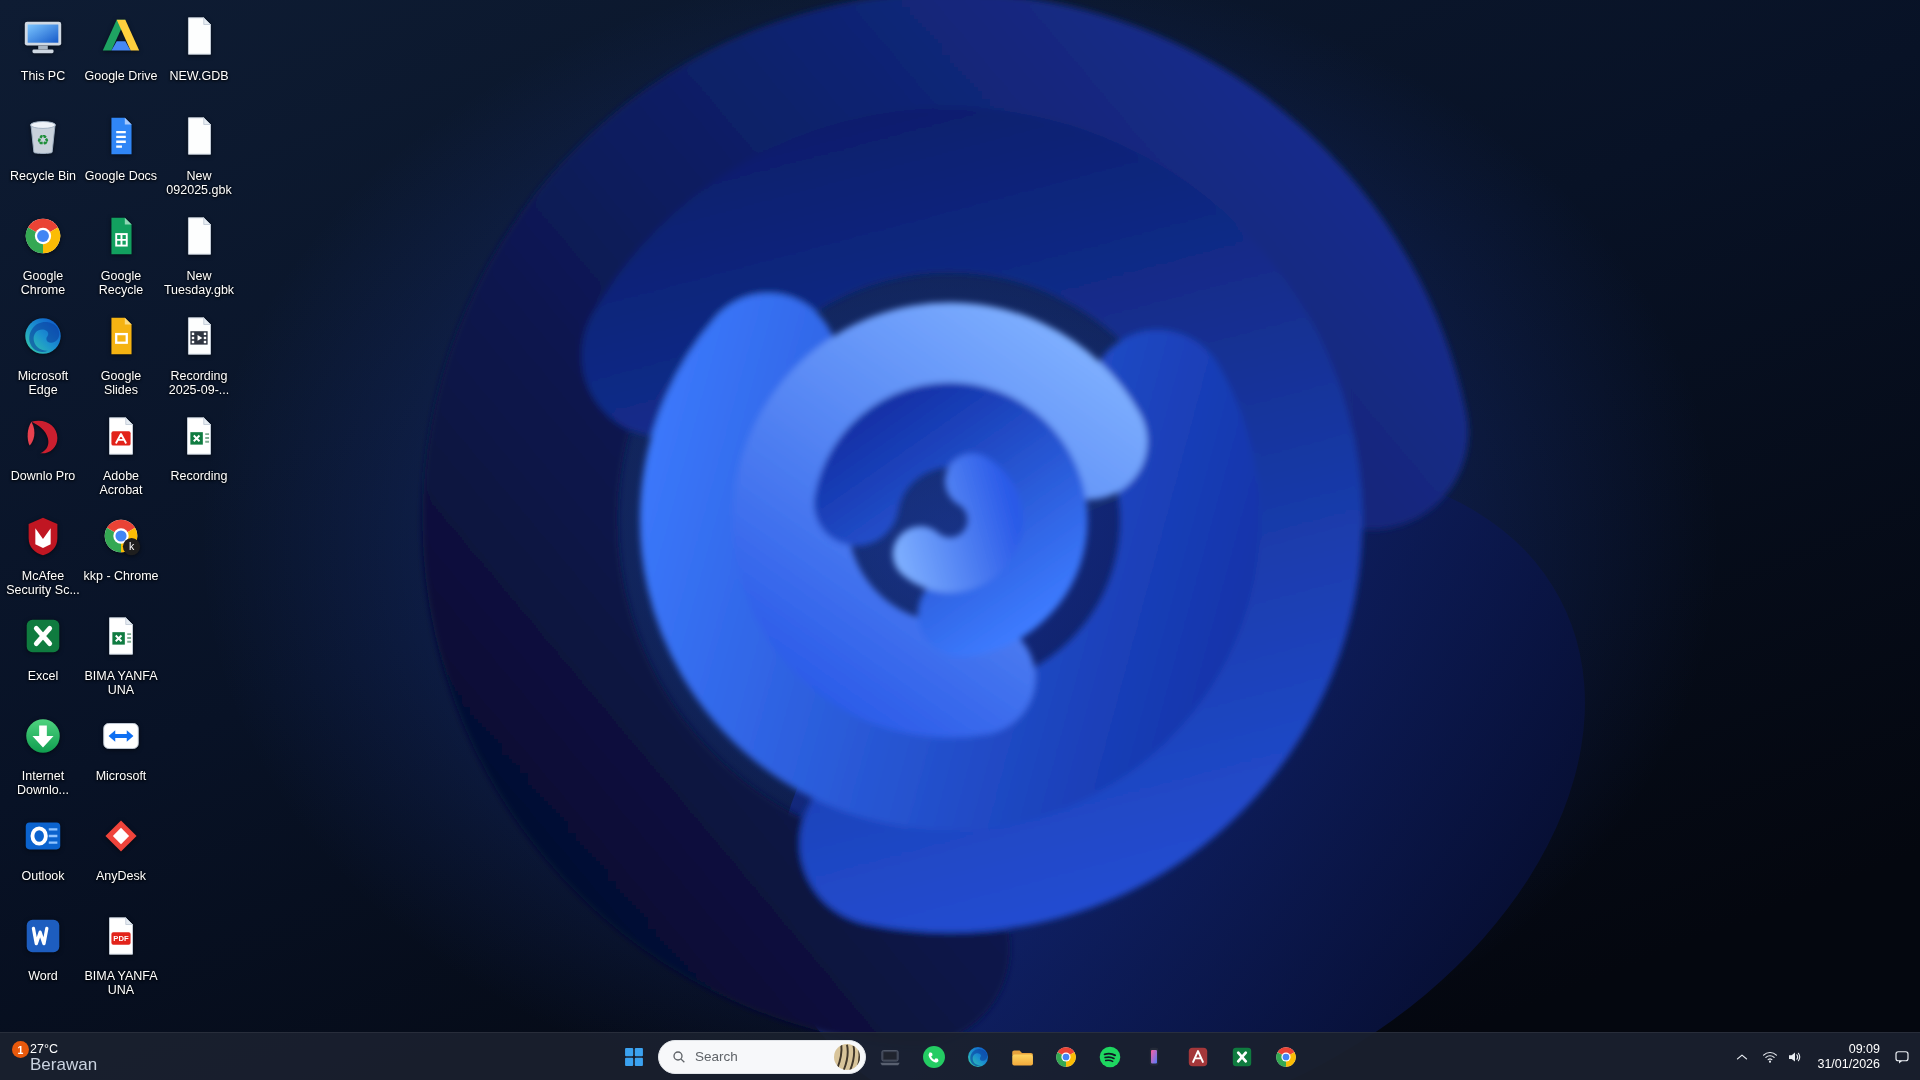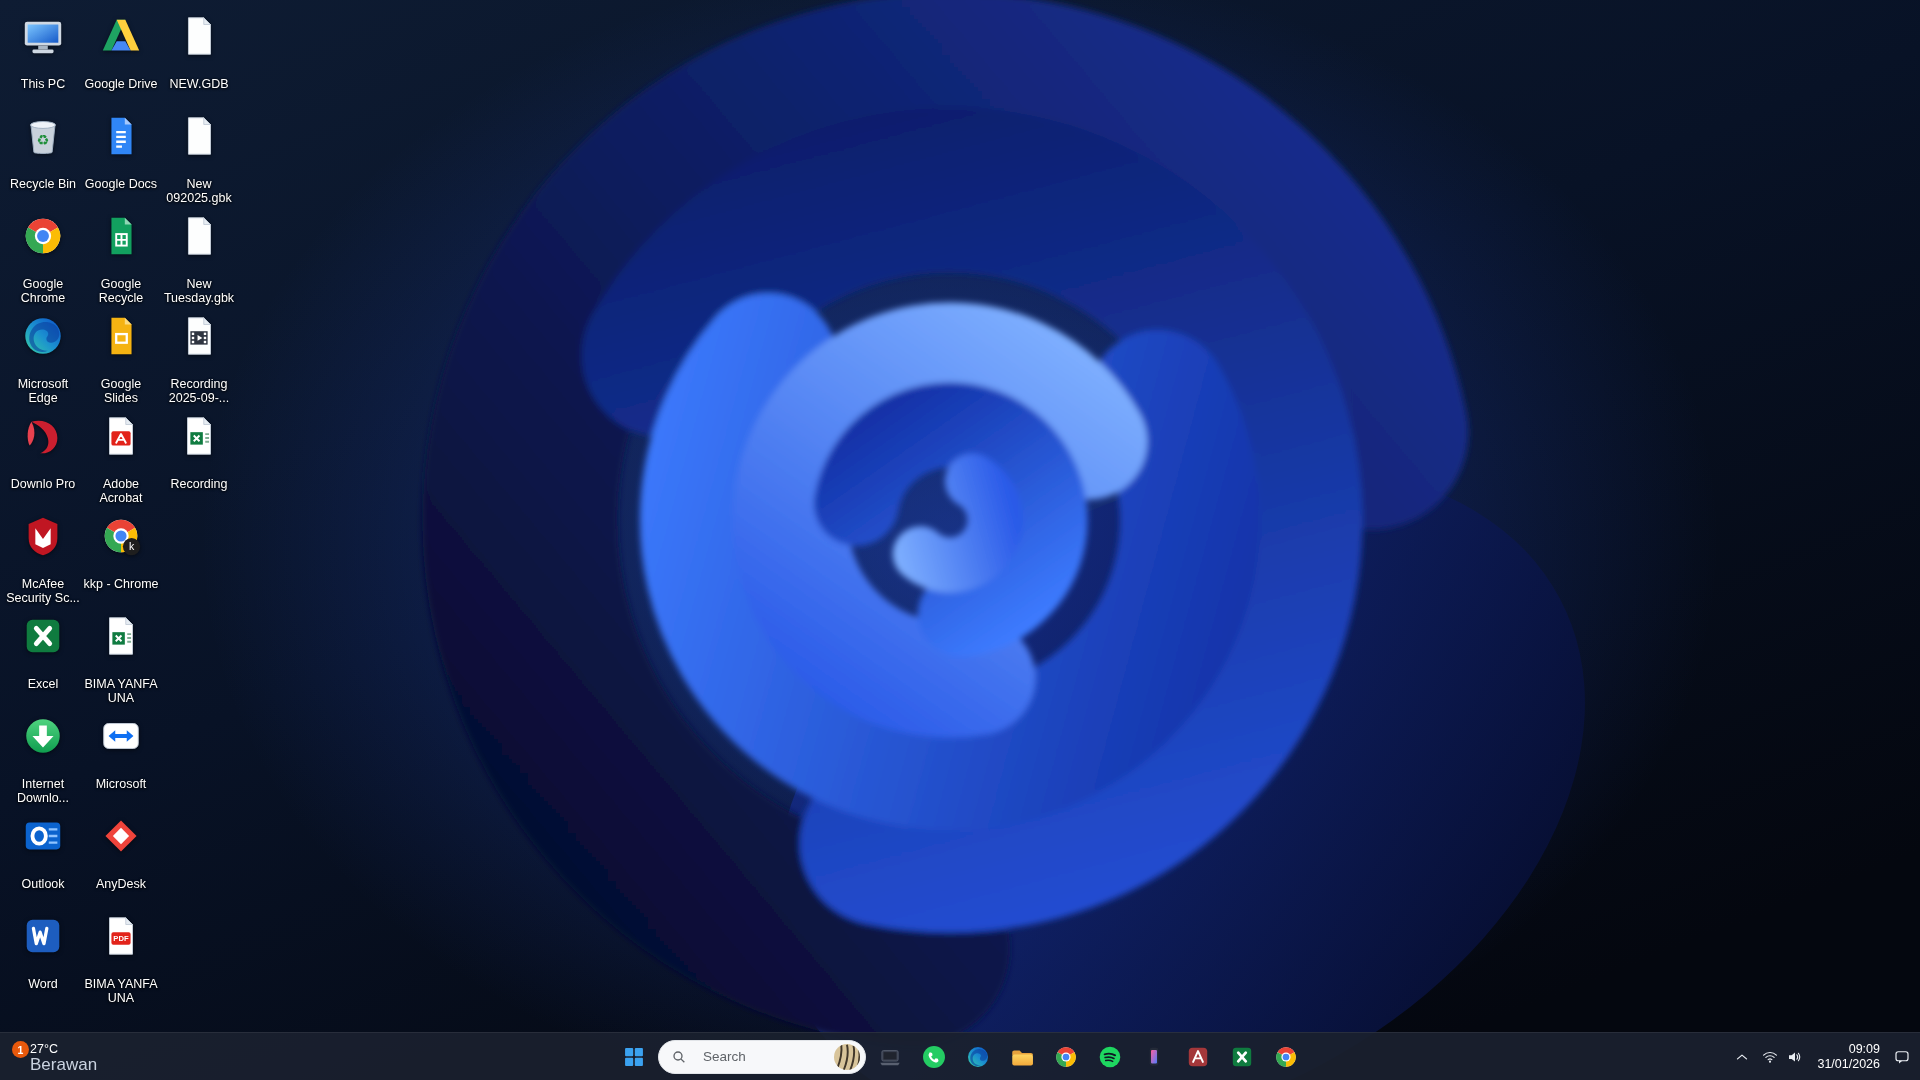--- a/index.html
+++ b/index.html
@@ -7,40 +7,40 @@
   body{position:relative}
 
   .wall{position:absolute;inset:0;width:1920px;height:1080px;display:block}
 
   
   .desktop{position:absolute;left:4px;top:6px;display:flex;z-index:2}
   .dcol{display:flex;flex-direction:column}
   .dicon{width:78px;height:100px;display:flex;flex-direction:column;align-items:center;padding-top:7px;border-radius:4px;cursor:default}
   .ic{width:46px;height:46px;display:block;filter:drop-shadow(0 1px 2px rgba(0,0,0,.55))}
   .ic svg{width:100%;height:100%;display:block}
-  .lbl{margin-top:18px;font-size:12.5px;line-height:14px;color:#fff;text-align:center;
+  .lbl{margin-top:10px;font-size:12.5px;line-height:14px;color:#fff;text-align:center;
        text-shadow:0 1px 3px rgba(0,0,0,.95),0 0 2px rgba(0,0,0,.8);max-width:76px;word-wrap:break-word}
 
   
   .taskbar{position:absolute;left:0;right:0;bottom:0;height:48px;z-index:5;
            background:rgba(26,32,46,.93);border-top:1px solid rgba(255,255,255,.07);
            display:flex;align-items:center}
   .tb-left{position:absolute;left:4px;top:0;bottom:0;display:flex;align-items:center;padding:0 10px 0 26px;border-radius:6px}
   .wbadge{position:absolute;left:8px;top:8px;width:17px;height:17px;border-radius:50%;background:#e8590c;
           color:#fff;font-size:10.5px;font-weight:bold;display:flex;align-items:center;justify-content:center}
   .wtxt{display:flex;flex-direction:column;line-height:15px}
   .wtemp{color:#fff;font-size:12.5px}
   .wcond{color:#c9d2df;font-size:17px}
 
   .tb-center{position:absolute;left:50%;transform:translateX(-50%);display:flex;align-items:center;gap:4px;height:100%}
   .tbtn{width:40px;height:40px;display:flex;align-items:center;justify-content:center;border-radius:6px;cursor:pointer}
   .tbtn svg{width:26px;height:26px;display:block}
 
   .search{display:flex;align-items:center;height:34px;background:#f7f8fa;border:1px solid #e1e4e8;
-          border-radius:17px;padding:0 5px 0 12px;width:208px;gap:16px;cursor:pointer}
+          border-radius:17px;padding:0 5px 0 12px;width:208px;gap:8px;cursor:pointer}
   .search svg.mag{width:16px;height:16px}
   .search .stext{font-size:13.5px;color:#5f6368;flex:1}
   .simg{width:26px;height:26px;border-radius:13px;overflow:hidden;flex:none}
   .simg svg{width:100%;height:100%;display:block}
 
   .tb-right{position:absolute;right:4px;top:0;bottom:0;display:flex;align-items:center;gap:0}
   .trbtn{height:40px;display:flex;align-items:center;justify-content:center;border-radius:6px;padding:0 5px;cursor:pointer}
   .trbtn svg{width:18px;height:18px;display:block}
   .clock{color:#fff;font-size:12.5px;line-height:15px;text-align:right;padding:0 8px}
 </style>

